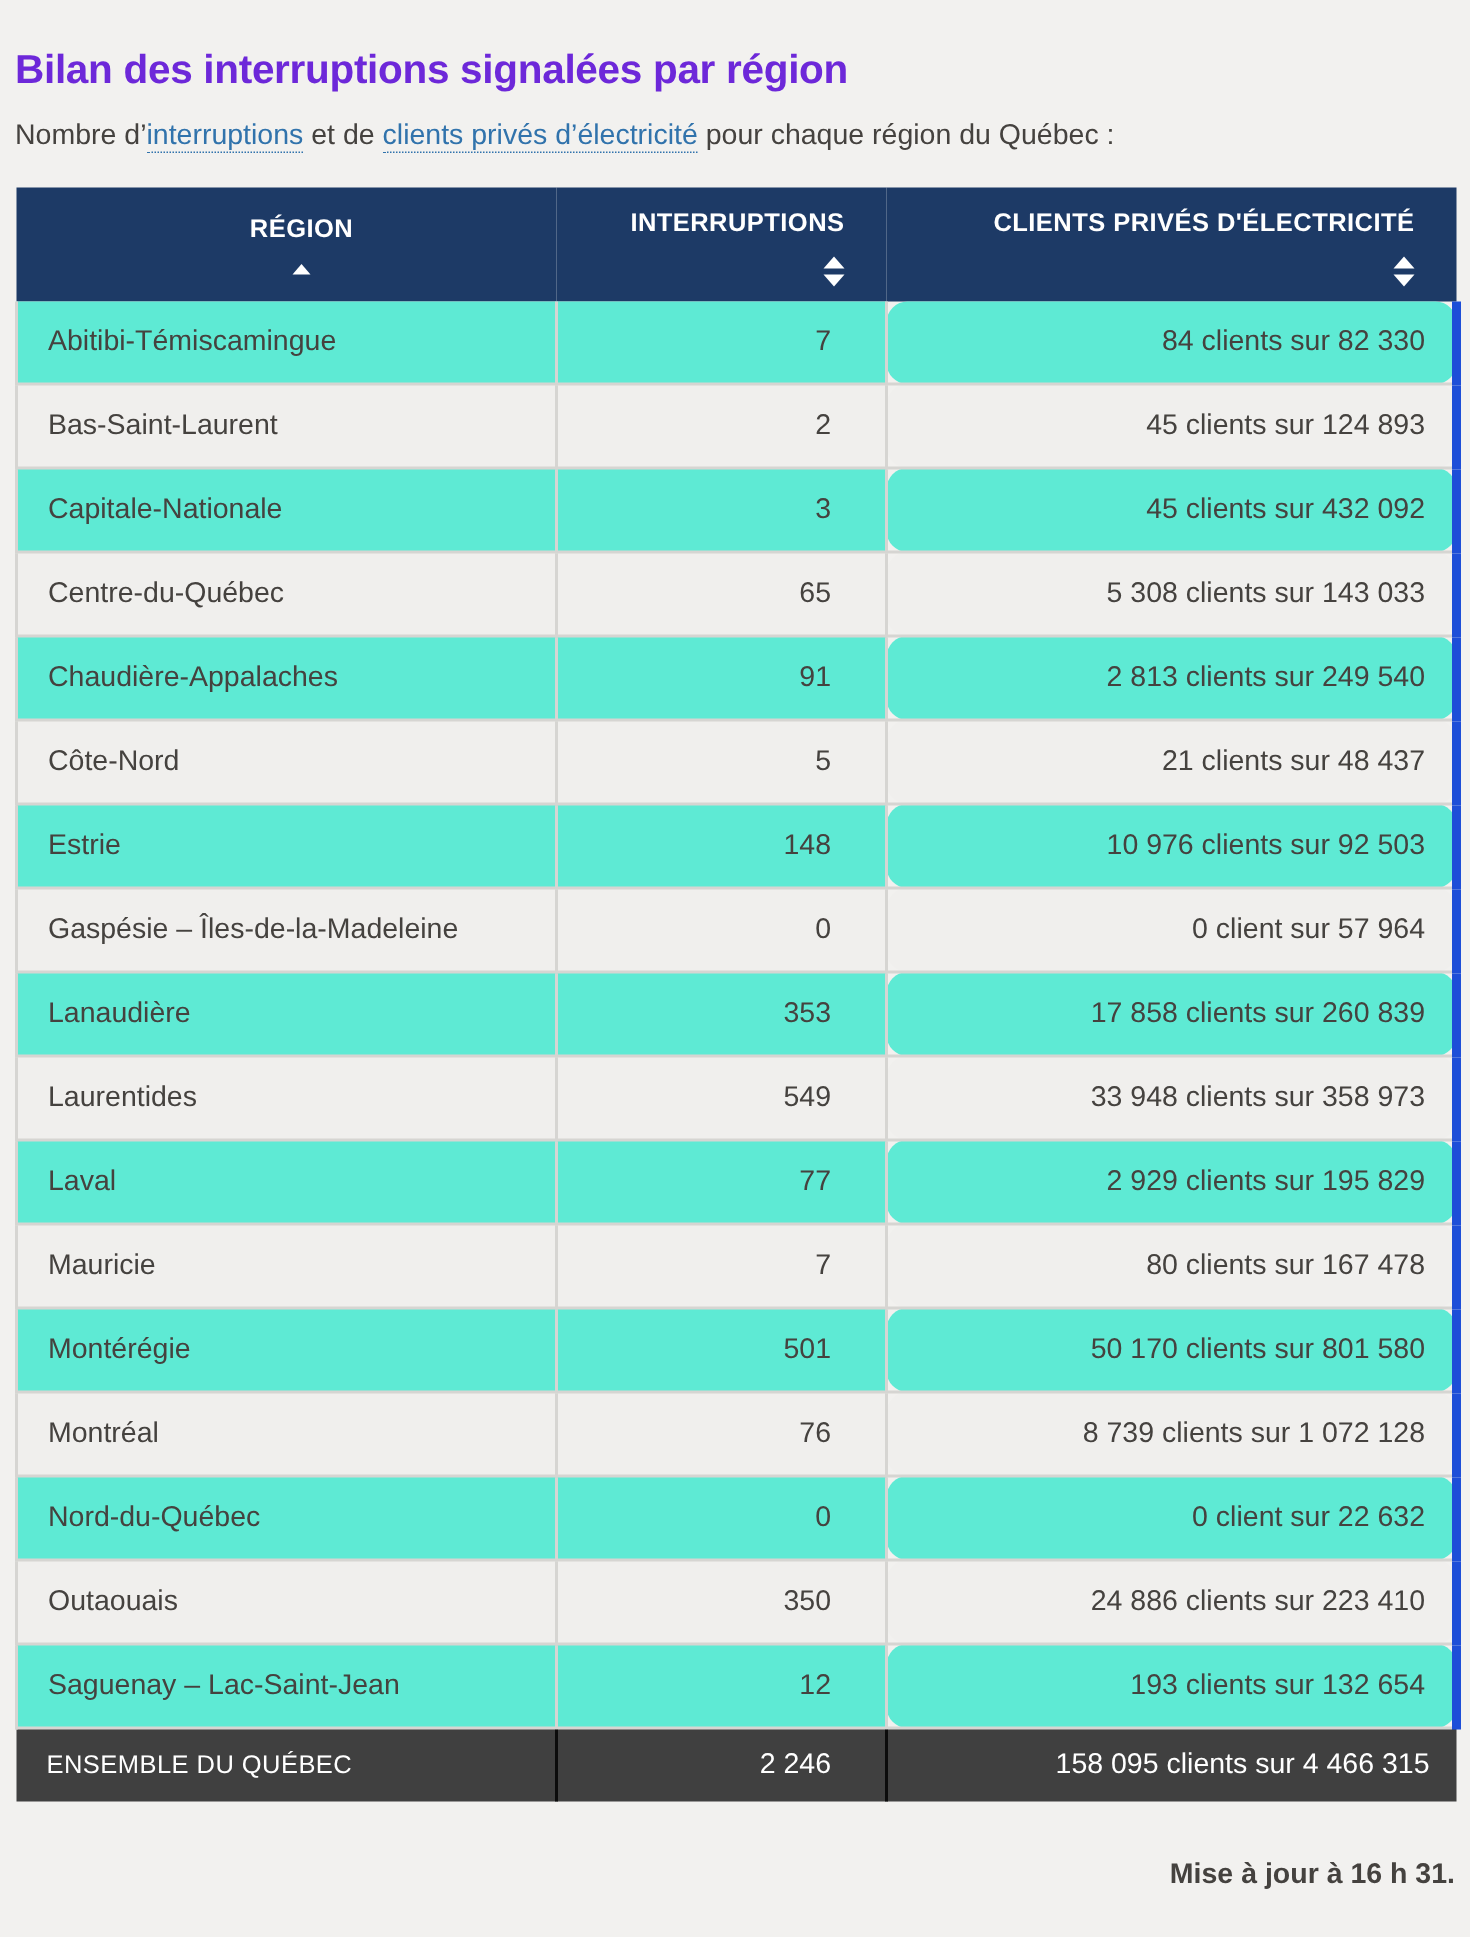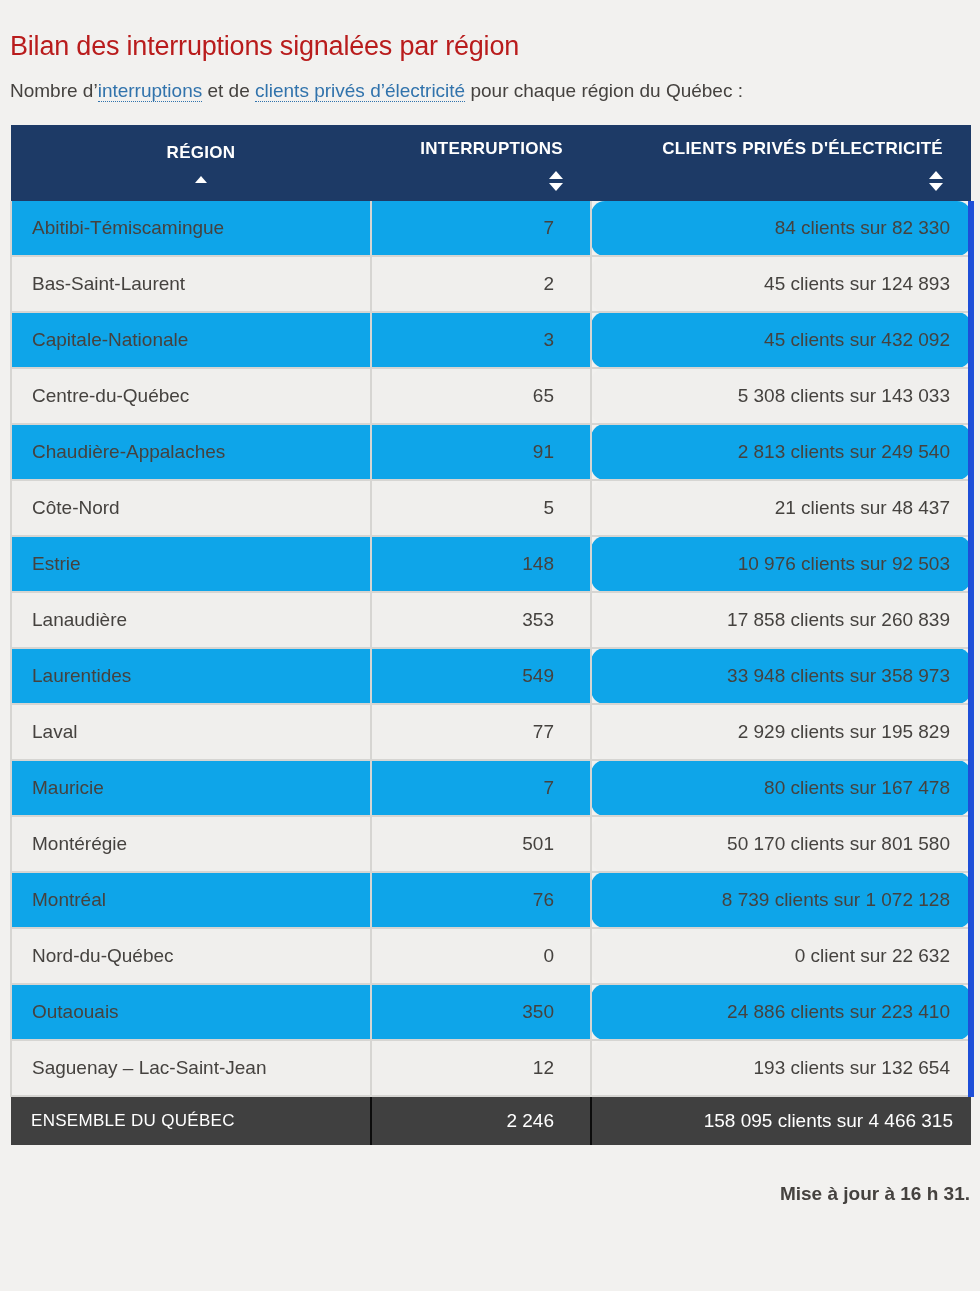--- a/index.html
+++ b/index.html
@@ -11,22 +11,22 @@
     font-family: "Liberation Sans", sans-serif;
     color: #45423f;
   }
   .page { padding: 0 10px; }
 
   
   .page-title {
     margin: 30px 0 0;
     font-size: 27px;
     line-height: 33px;
-    font-weight: normal;
-    color: #b91c1c;
+    font-weight: bold;
+    color: #6d28d9;
     letter-spacing: -0.2px;
   }
   .subtitle {
     margin: 15px 0 0;
     font-size: 19px;
     line-height: 25px;
     color: #45423f;
   }
   .subtitle a {
     color: #3173ac;
@@ -84,21 +84,21 @@
     border-left: 7px solid transparent;
     border-right: 7px solid transparent;
     border-top: 8px solid #ffffff;
   }
   .tri-up.sm {
     border-left-width: 6px; border-right-width: 6px; border-bottom-width: 7px;
     margin-top: 2px;
   }
 
   tbody td {
-    background: #0ea5e9;
+    background: #5eead4;
     border-bottom: 2px solid #d6d5d2;
     font-size: 19px;
     line-height: 26px;
     color: #45423f;
     padding: 14px 0;
     vertical-align: middle;
   }
   tbody tr:nth-child(even) td { background: #f0efed; }
   tbody td.c-region {
     border-left: 2px solid #d6d5d2;
@@ -214,20 +214,25 @@
     <td class="c-region"><span>Côte-Nord</span></td>
     <td class="c-int"><span>5</span></td>
     <td class="c-cli"><span>21 clients sur 48 437</span></td>
   </tr>
         <tr>
     <td class="c-region"><span>Estrie</span></td>
     <td class="c-int"><span>148</span></td>
     <td class="c-cli"><span>10 976 clients sur 92 503</span></td>
   </tr>
         <tr>
+    <td class="c-region"><span>Gaspésie – Îles-de-la-Madeleine</span></td>
+    <td class="c-int"><span>0</span></td>
+    <td class="c-cli"><span>0 client sur 57 964</span></td>
+  </tr>
+        <tr>
     <td class="c-region"><span>Lanaudière</span></td>
     <td class="c-int"><span>353</span></td>
     <td class="c-cli"><span>17 858 clients sur 260 839</span></td>
   </tr>
         <tr>
     <td class="c-region"><span>Laurentides</span></td>
     <td class="c-int"><span>549</span></td>
     <td class="c-cli"><span>33 948 clients sur 358 973</span></td>
   </tr>
         <tr>

